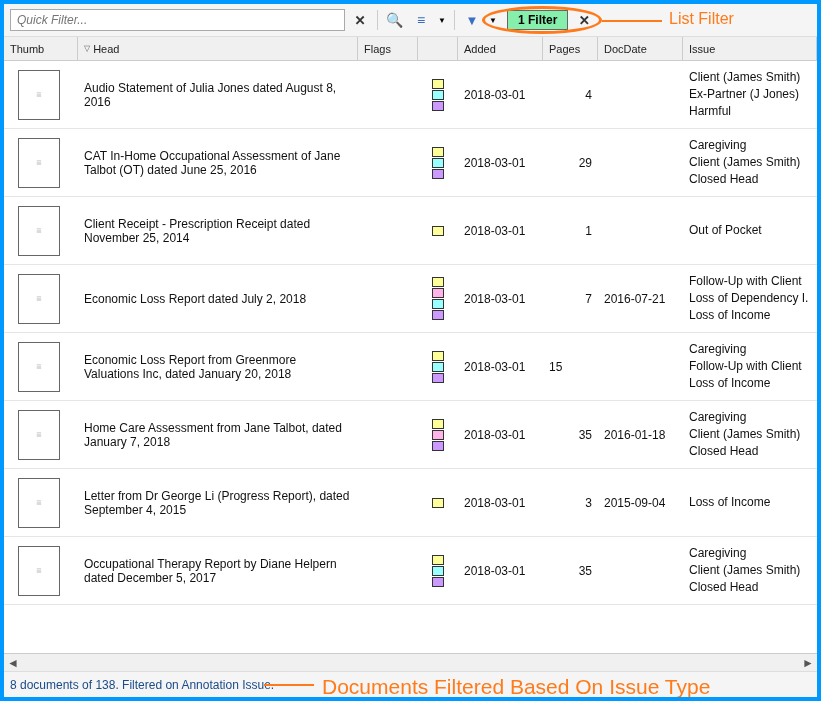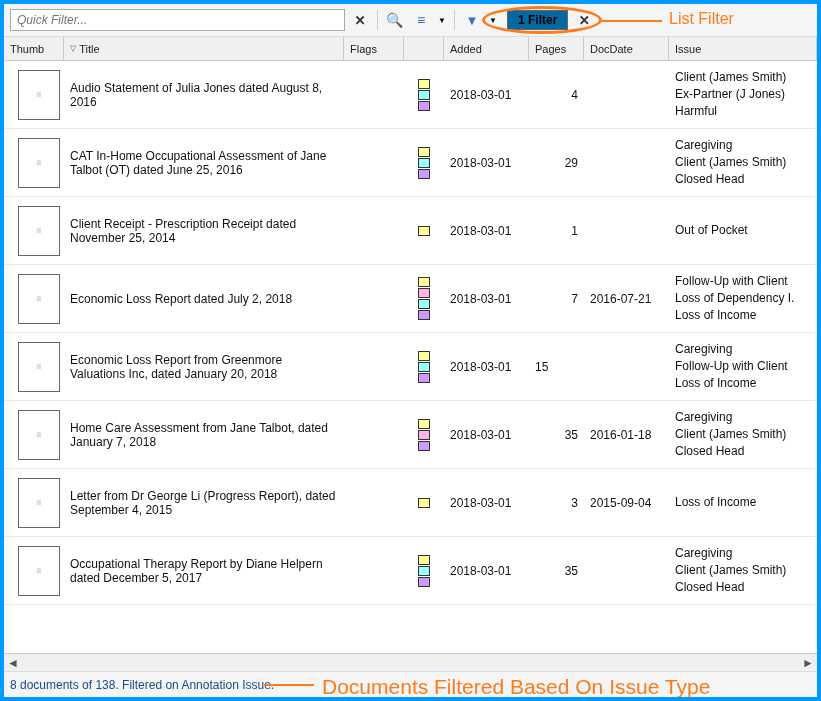--- a/index.html
+++ b/index.html
@@ -44,21 +44,21 @@
   }
   .sep { width:1px; height:20px; background:#ccc; margin:0 2px; }
   .filter-badge {
     display: inline-flex;
     align-items: center;
     gap: 8px;
     border-radius: 14px;
     padding: 2px 4px;
   }
   .filter-badge-inner {
-    background: #0369a1;
+    background: #86efac;
     border: 1px solid #666;
     padding: 2px 10px;
     font-weight: bold;
     font-size: 12px;
   }
   .filter-ellipse {
     position: absolute;
     border: 3px solid #ff7a1a;
     border-radius: 50%;
     width: 120px;
@@ -89,21 +89,21 @@
     font-size:11px;
     color:#222;
   }
   .hcell {
     border-right:1px solid #ccc;
     padding:4px 6px;
     display:flex;
     align-items:center;
     gap:3px;
   }
-  .col-thumb{width:60px;}
+  .col-thumb{width:74px;}
   .col-title{width:280px;}
   .col-flags{width:60px;}
   .col-flags2{width:40px;}
   .col-added{width:85px;}
   .col-pages{width:55px;}
   .col-docdate{width:85px;}
   .col-issue{flex:1;}
   .scrollbox {
     flex:1;
     overflow-y:scroll;
@@ -180,21 +180,21 @@
   <div class="annot-line1"></div>
   <div class="annot-text1">List Filter</div>
 </div>
 
 <div class="headers">
   <div class="hcell col-thumb">
       <span>Thumb</span>
     </div>
   <div class="hcell col-title">
       <span class="sort-tri">▽</span>
-      <span>Title</span>
+      <span>Head</span>
     </div>
   <div class="hcell col-flags">
       <span>Flags</span>
     </div>
   <div class="hcell col-flags2"></div>
   <div class="hcell col-added">
       <span>Added</span>
     </div>
   <div class="hcell col-pages">
       <span>Pages</span>

